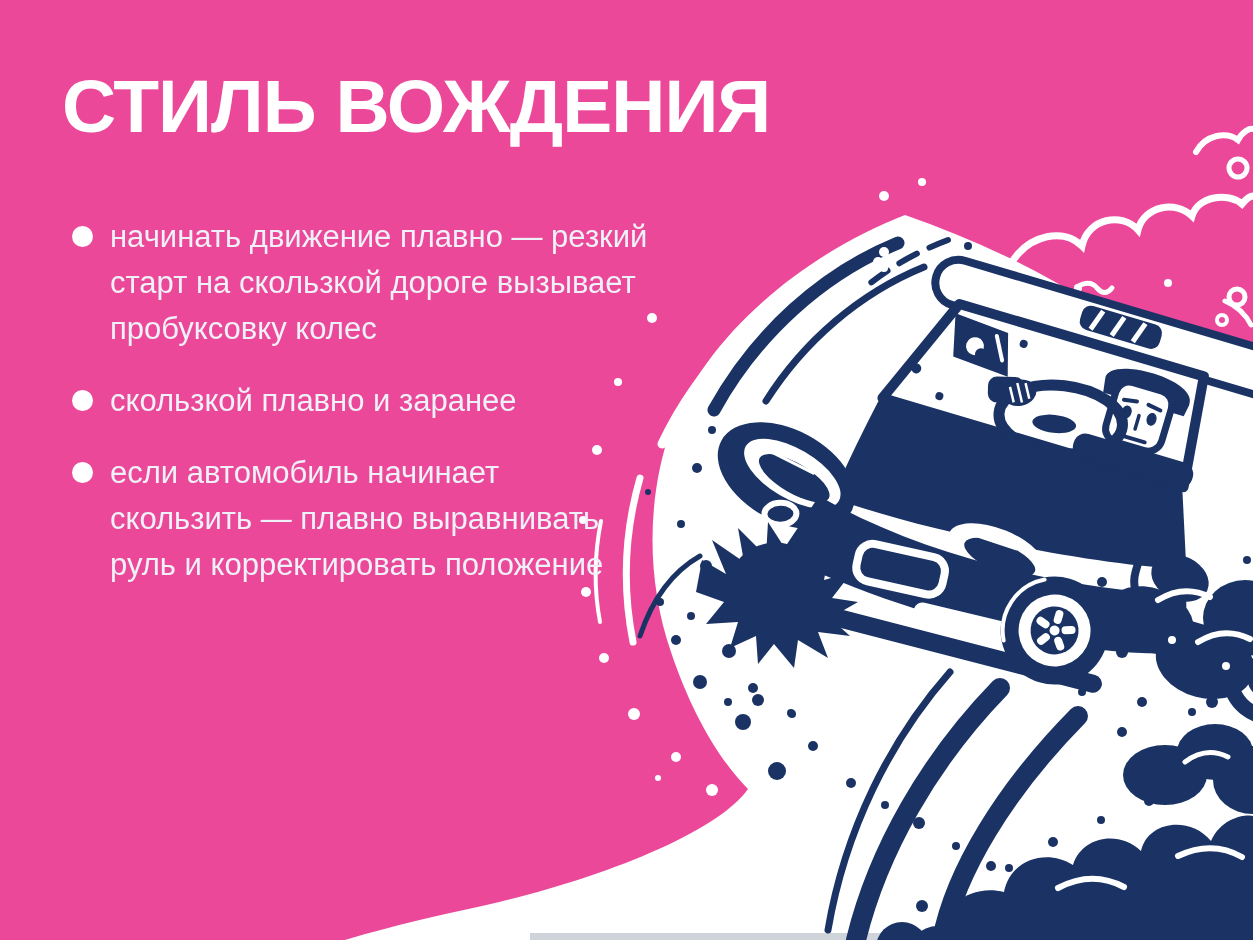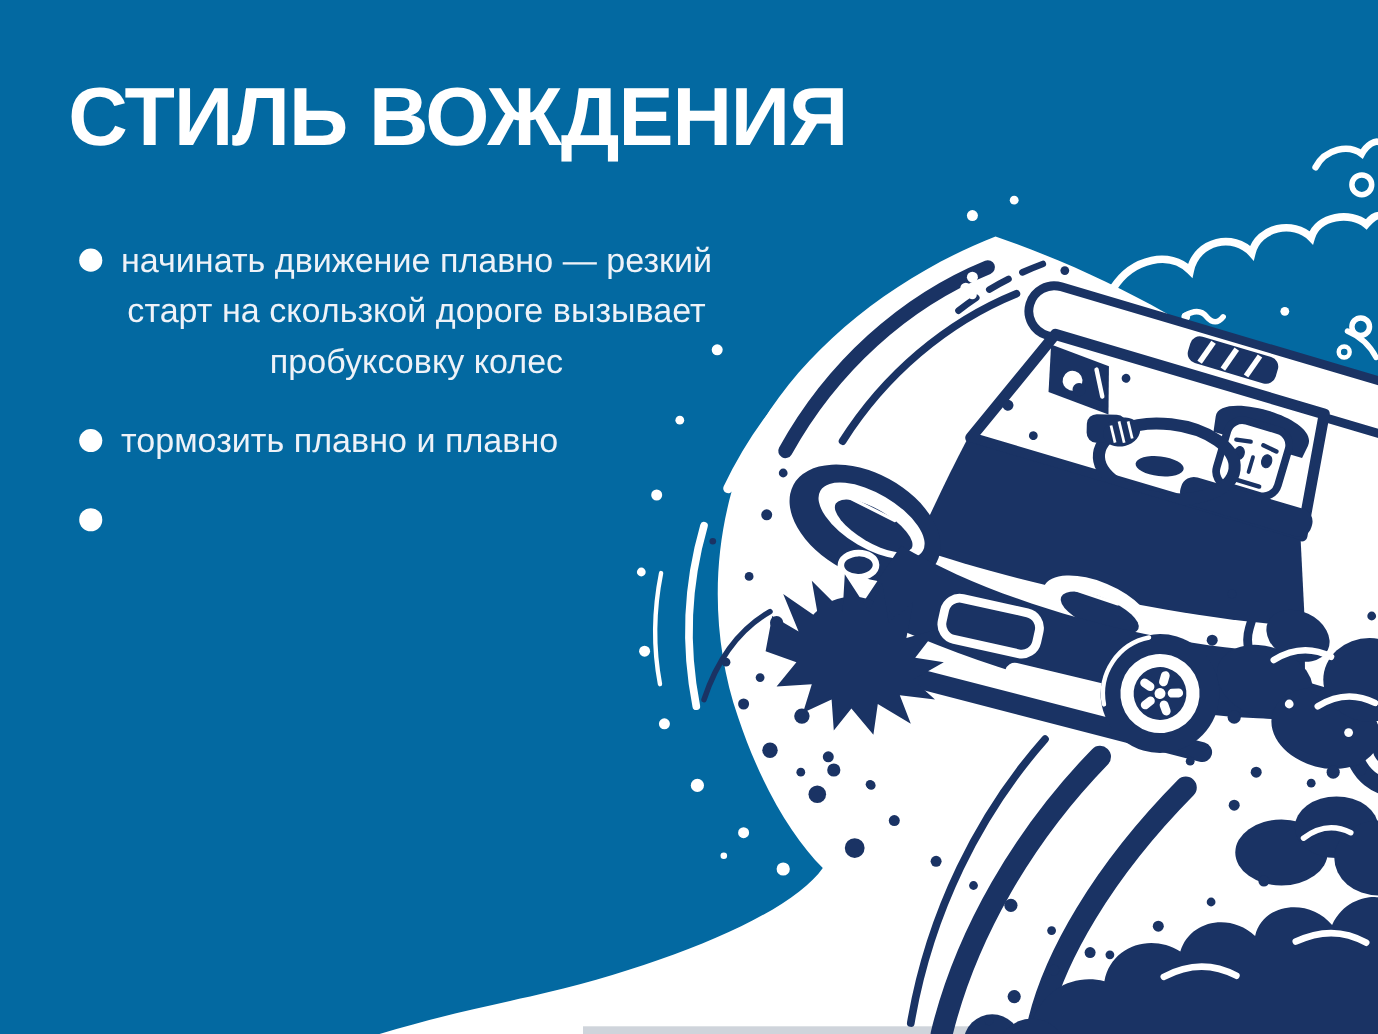--- a/index.html
+++ b/index.html
@@ -1,41 +1,40 @@
 <!DOCTYPE html>
 <html><head>
 <meta charset="utf-8">
 <style>
   html,body{margin:0;padding:0;background:#10264d;}
   .page{
     position:relative;
     width:1253px;height:940px;
     overflow:hidden;
-    background:#0369a1;
+    background:#ec4899;
     font-family:"Liberation Sans", sans-serif;
   }
   .illu{position:absolute;left:0;top:0;}
   .title{
     position:absolute;left:62px;top:63px;margin:0;
     font-size:75px;font-weight:bold;letter-spacing:-1px;
     color:#ffffff;white-space:nowrap;z-index:2;
   }
   .bullets{
     position:absolute;left:72px;top:214px;width:650px;
     margin:0;padding:0;list-style:none;z-index:2;
   }
   .bullets li{display:flex;gap:17px;margin-bottom:26px;}
   .dot{
     flex:none;width:21px;height:21px;border-radius:50%;
     background:#ffffff;margin-top:12px;
   }
   .bullet-text{
     font-size:31px;line-height:46px;color:#eef2f8;
     white-space:pre-line;
-    text-align:center;
   }
 </style>
 </head>
 <body>
 
 <div class="page">
 
   <svg class="illu" width="1253" height="940" viewBox="0 0 1253 940">
 
     <g>
@@ -298,20 +297,23 @@
 
   <ul class="bullets">
     <li>
       <span class="dot"></span>
       <span class="bullet-text">начинать движение плавно — резкий
 старт на скользкой дороге вызывает
 пробуксовку колес</span>
     </li>
     <li>
       <span class="dot"></span>
-      <span class="bullet-text">тормозить плавно и плавно</span>
+      <span class="bullet-text">скользкой плавно и заранее</span>
     </li>
     <li>
       <span class="dot"></span>
+      <span class="bullet-text">если автомобиль начинает
+скользить — плавно выравнивать
+руль и корректировать положение</span>
     </li>
   </ul>
 
 </div>
 
 </body></html>

